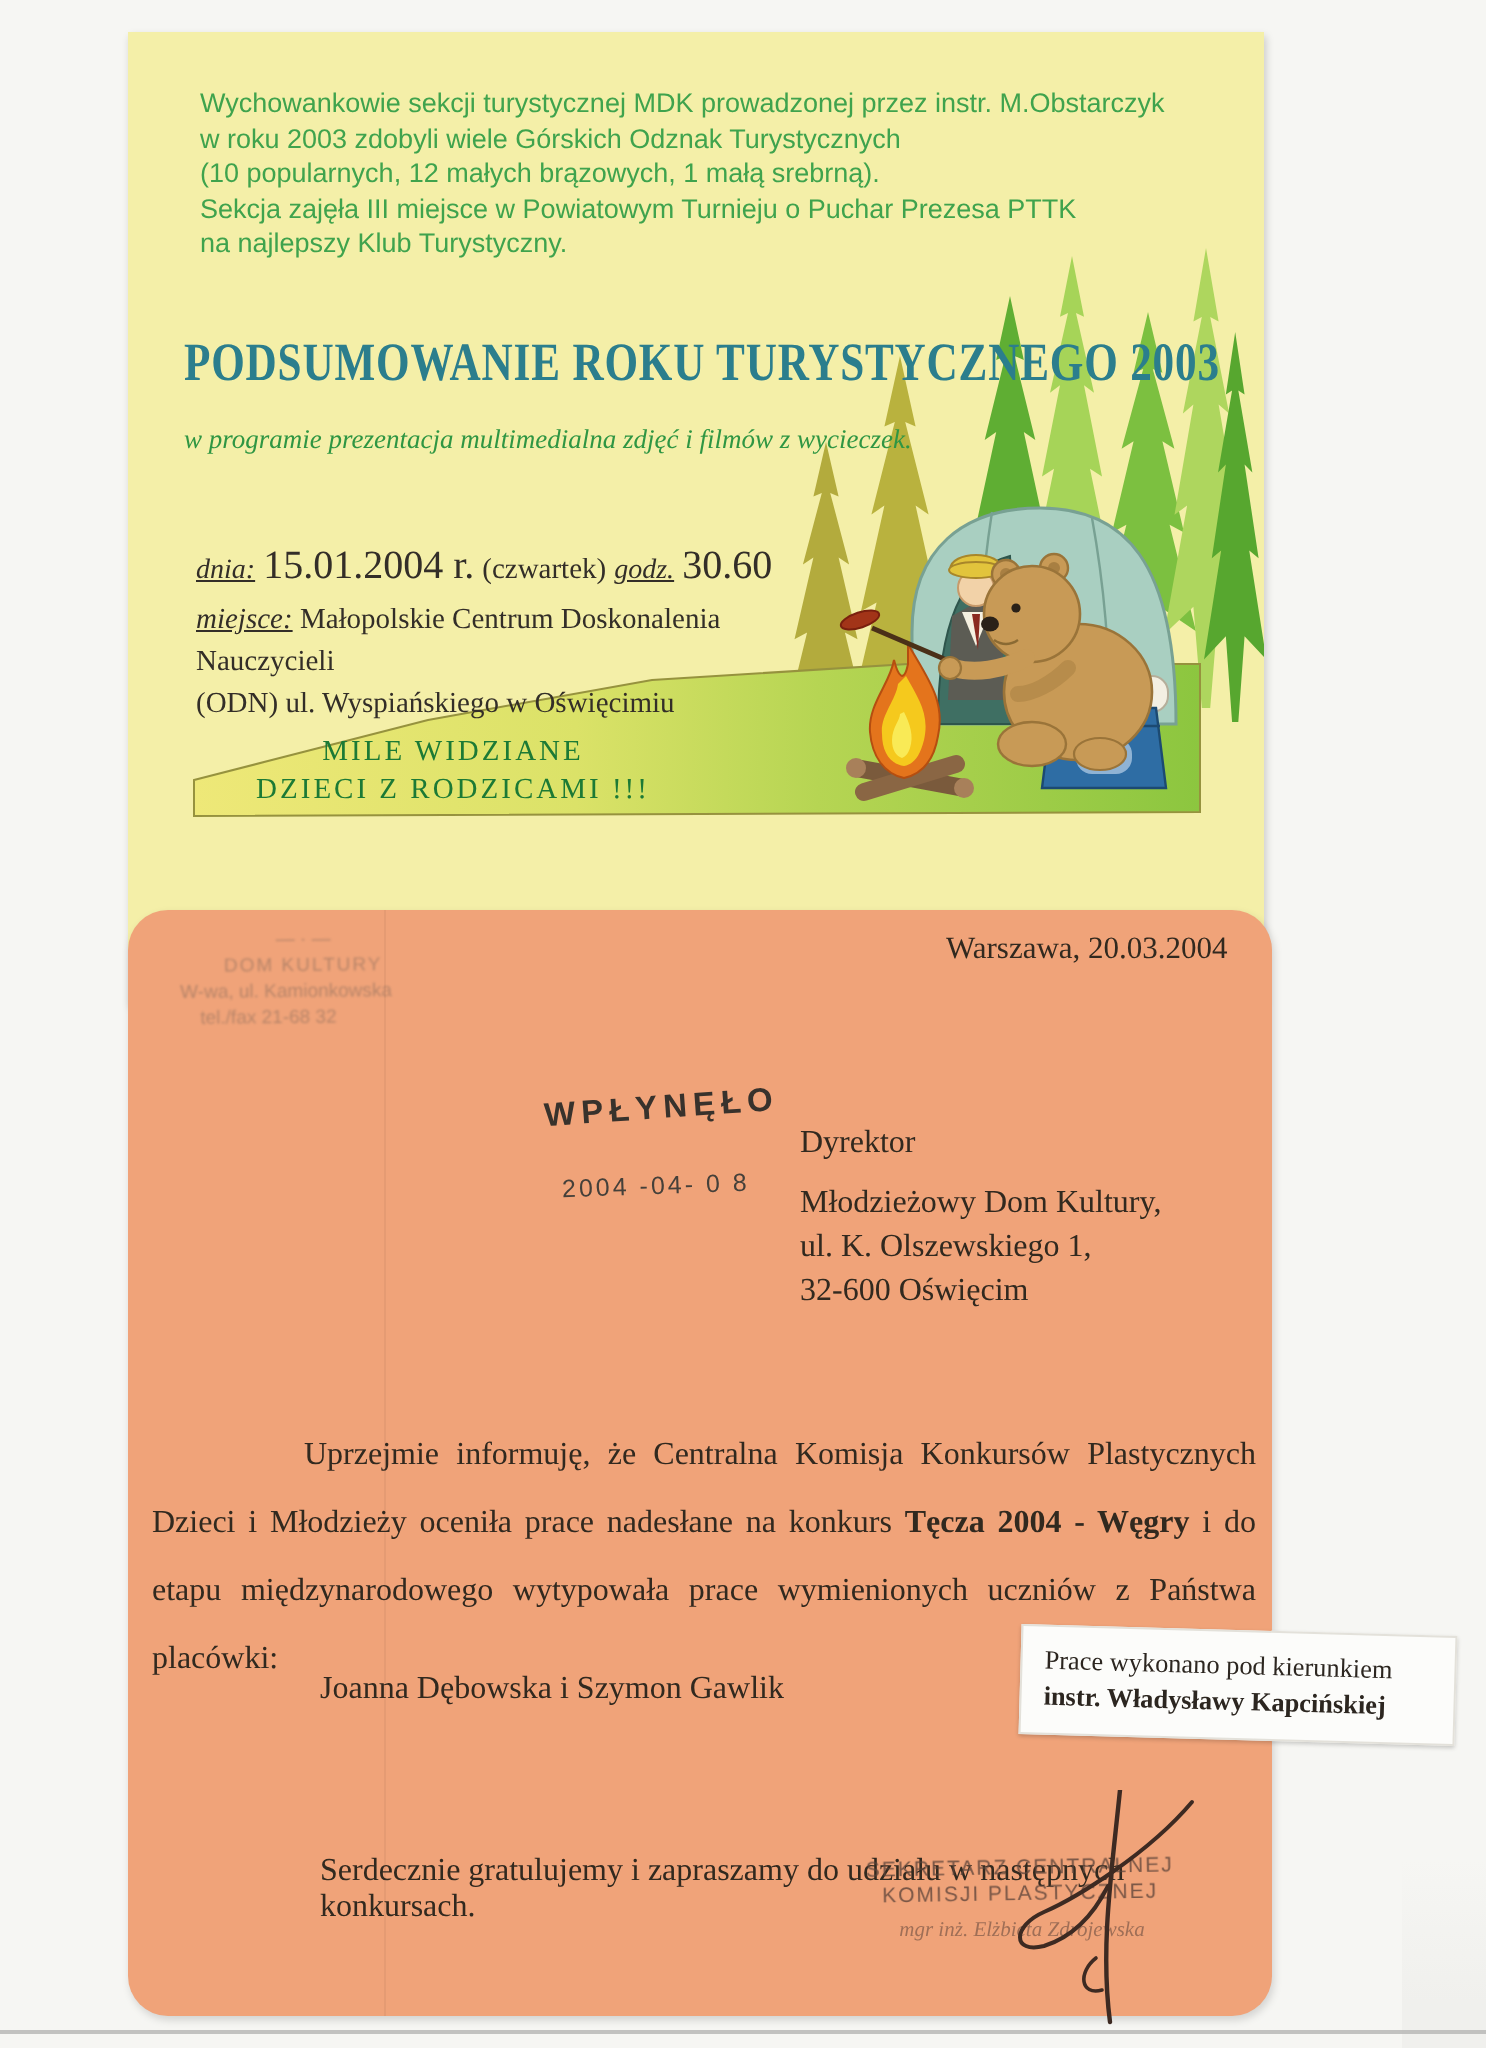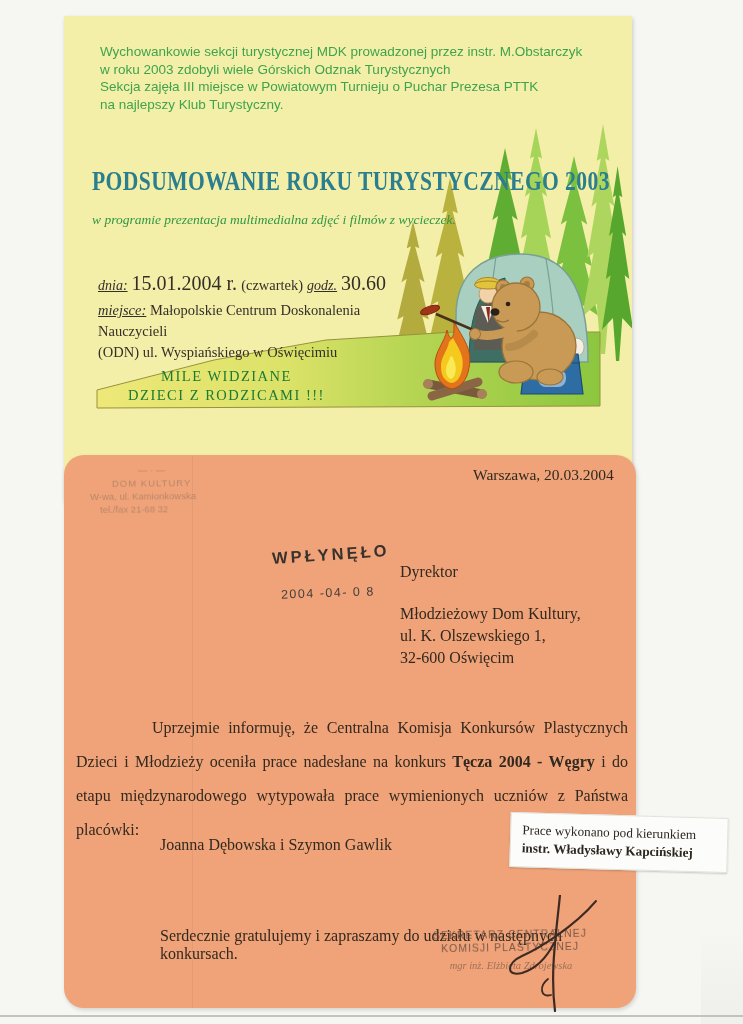--- a/index.html
+++ b/index.html
@@ -39,21 +39,21 @@
   .sender-stamp div:nth-child(1){margin-left:48px;}
   .sender-stamp div:nth-child(2){margin-left:22px;letter-spacing:1px;}
   .sender-stamp div:nth-child(4){margin-left:10px;}
   .city-date{position:absolute;left:409px;top:11px;font-size:15.5px;}
   .received-stamp{position:absolute;left:208px;top:90px;transform:rotate(-4deg);
     font-family:"Liberation Sans",sans-serif;font-weight:700;font-size:16.5px;
     letter-spacing:3px;color:#38322c;}
   .received-date{position:absolute;left:217px;top:131px;transform:rotate(-2deg);
     font-family:"Liberation Sans",sans-serif;font-size:12.5px;letter-spacing:1.5px;color:#45403a;}
   .recipient{position:absolute;left:336px;top:106px;font-size:16px;line-height:22px;}
-  .recipient div:first-child{margin-bottom:20px;}
+  .recipient div:first-child{margin-bottom:8px;}
   .letter-body{position:absolute;left:12px;top:256px;width:552px;font-size:16px;line-height:34px;
     text-align:justify;text-indent:76px;word-spacing:2px;}
   .names-line{position:absolute;left:96px;top:381px;font-size:16px;text-align:center;}
   .closing-line{position:absolute;left:96px;top:424px;font-size:16px;margin-top:48px;}
   .sig-stamp{position:absolute;left:336px;top:473px;width:220px;text-align:center;
     font-family:"Liberation Sans",sans-serif;font-size:10.5px;line-height:13px;letter-spacing:1px;
     color:#5d443a;opacity:.8;transform:rotate(-1deg);filter:blur(.2px);}
   .sig-name{position:absolute;left:352px;top:505px;width:190px;text-align:center;
     font-style:italic;font-size:10.5px;color:#5d443a;opacity:.55;filter:blur(.3px);}
   .signature-svg{position:absolute;left:428px;top:440px;}
@@ -147,20 +147,21 @@
         <path d="M449,313 C437,319 423,321 413,318" fill="none" stroke="#c89a56" stroke-width="9" stroke-linecap="round"></path>
         <circle cx="411" cy="318" r="5.5" fill="#c89a56" stroke="#9a7439" stroke-width="1.1"></circle>
         <path d="M470,318 C462,326 452,331 445,331" fill="none" stroke="#b78c4b" stroke-width="8" stroke-linecap="round"></path>
         <ellipse cx="486" cy="361" rx="13" ry="8" fill="#c89a56" stroke="#9a7439" stroke-width="1.1"></ellipse>
       </g>
     </svg>
 
     <div class="flyer-intro">
       <div>Wychowankowie sekcji turystycznej MDK prowadzonej przez instr. M.Obstarczyk</div>
       <div>w roku 2003 zdobyli wiele Górskich Odznak Turystycznych</div>
+      <div>(10 popularnych, 12 małych brązowych, 1 małą srebrną).</div>
       <div>Sekcja zajęła III miejsce w Powiatowym Turnieju o Puchar Prezesa PTTK</div>
       <div>na najlepszy Klub Turystyczny.</div>
     </div>
 
     <div class="flyer-title">PODSUMOWANIE ROKU TURYSTYCZNEGO 2003</div>
     <div class="flyer-subtitle">w programie prezentacja multimedialna zdjęć i filmów z wycieczek.</div>
 
     <div class="flyer-when">
       <span class="lbl">dnia:</span>
       <span class="big">15.01.2004 r.</span>

